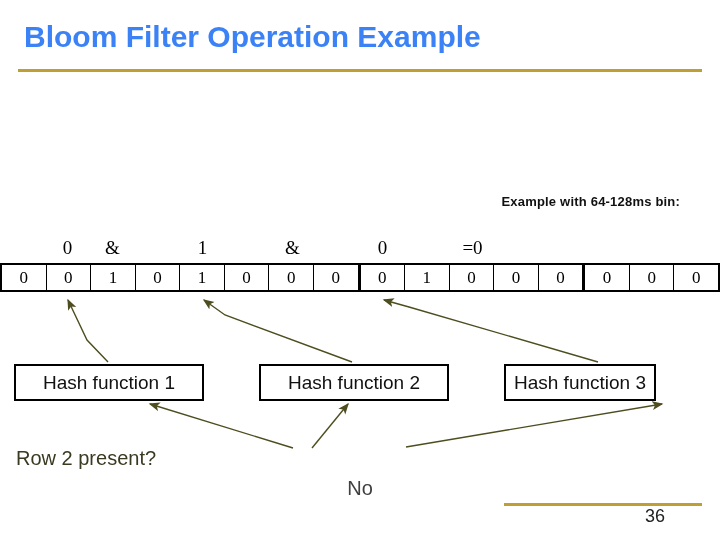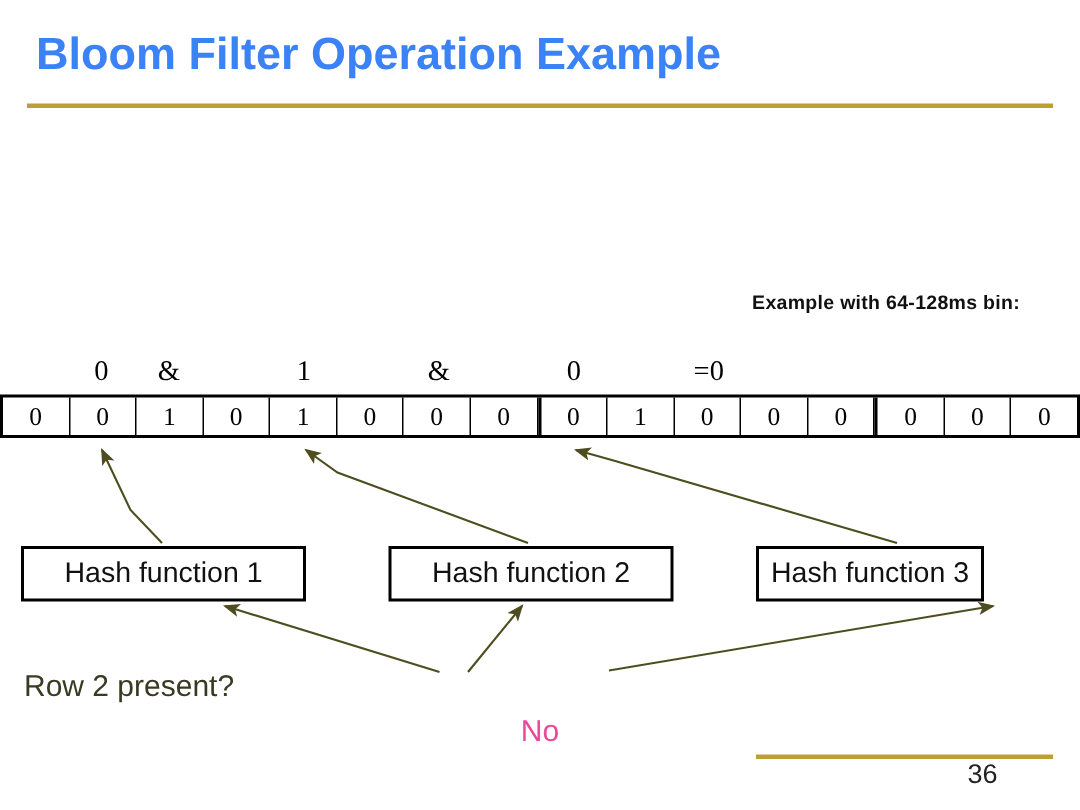--- a/index.html
+++ b/index.html
@@ -120,21 +120,21 @@
     color: #3a3a22;
     margin-left: 16px;
   }
   #query-answer {
     position: absolute;
     left: 0;
     top: 477px;
     width: 720px;
     text-align: center;
     font-size: 20px;
-    color: #ec4899;
+    color: #404040;
   }
 
   
   #footer-rule {
     position: absolute;
     left: 504px;
     top: 503px;
     width: 198px;
     height: 3px;
     background: #bf9f33;

